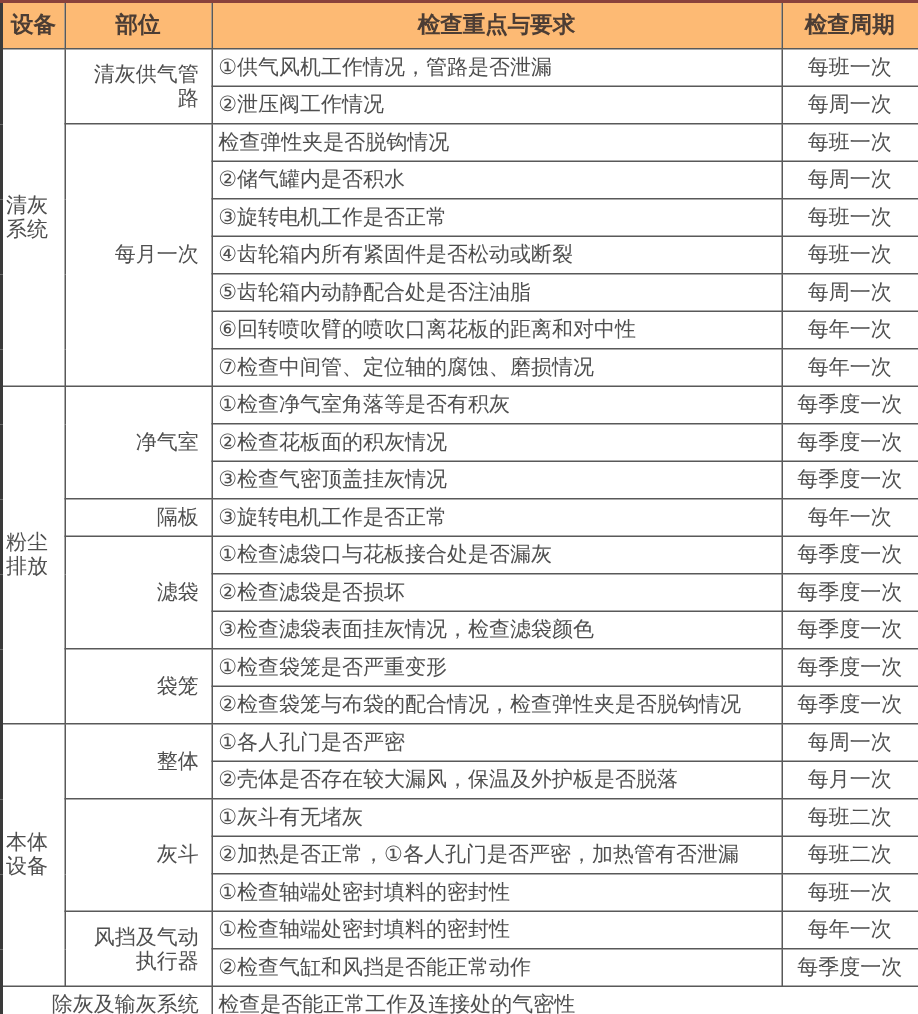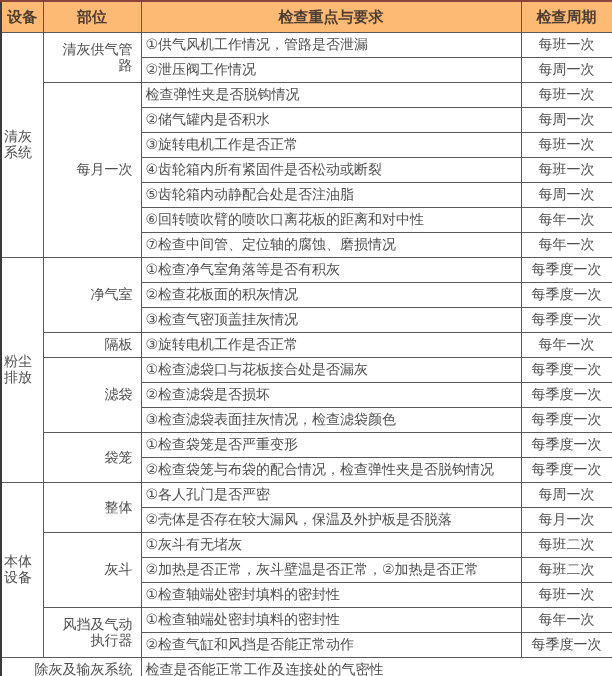--- a/index.html
+++ b/index.html
@@ -175,21 +175,21 @@
         <tr class="bodyrow">
           <td class="req stripe">②壳体是否存在较大漏风，保温及外护板是否脱落</td>
           <td class="period stripe">每月一次</td>
         </tr>
         <tr class="bodyrow">
           <td class="part" rowspan="3">灰斗</td>
           <td class="req">①灰斗有无堵灰</td>
           <td class="period">每班二次</td>
         </tr>
         <tr class="bodyrow">
-          <td class="req stripe">②加热是否正常，灰斗壁温是否正常，②加热是否正常</td>
+          <td class="req stripe">②加热是否正常，①各人孔门是否严密，加热管有否泄漏</td>
           <td class="period stripe">每班二次</td>
         </tr>
         <tr class="bodyrow">
           <td class="req">①检查轴端处密封填料的密封性</td>
           <td class="period">每班一次</td>
         </tr>
         <tr class="bodyrow">
           <td class="part" rowspan="2">风挡及气动执行器</td>
           <td class="req stripe">①检查轴端处密封填料的密封性</td>
           <td class="period stripe">每年一次</td>

